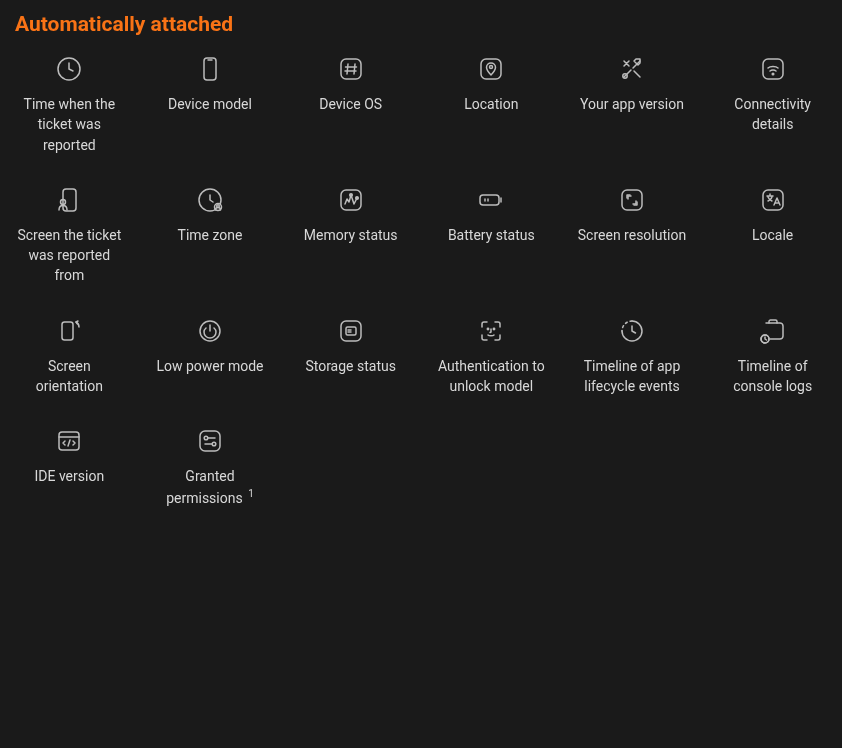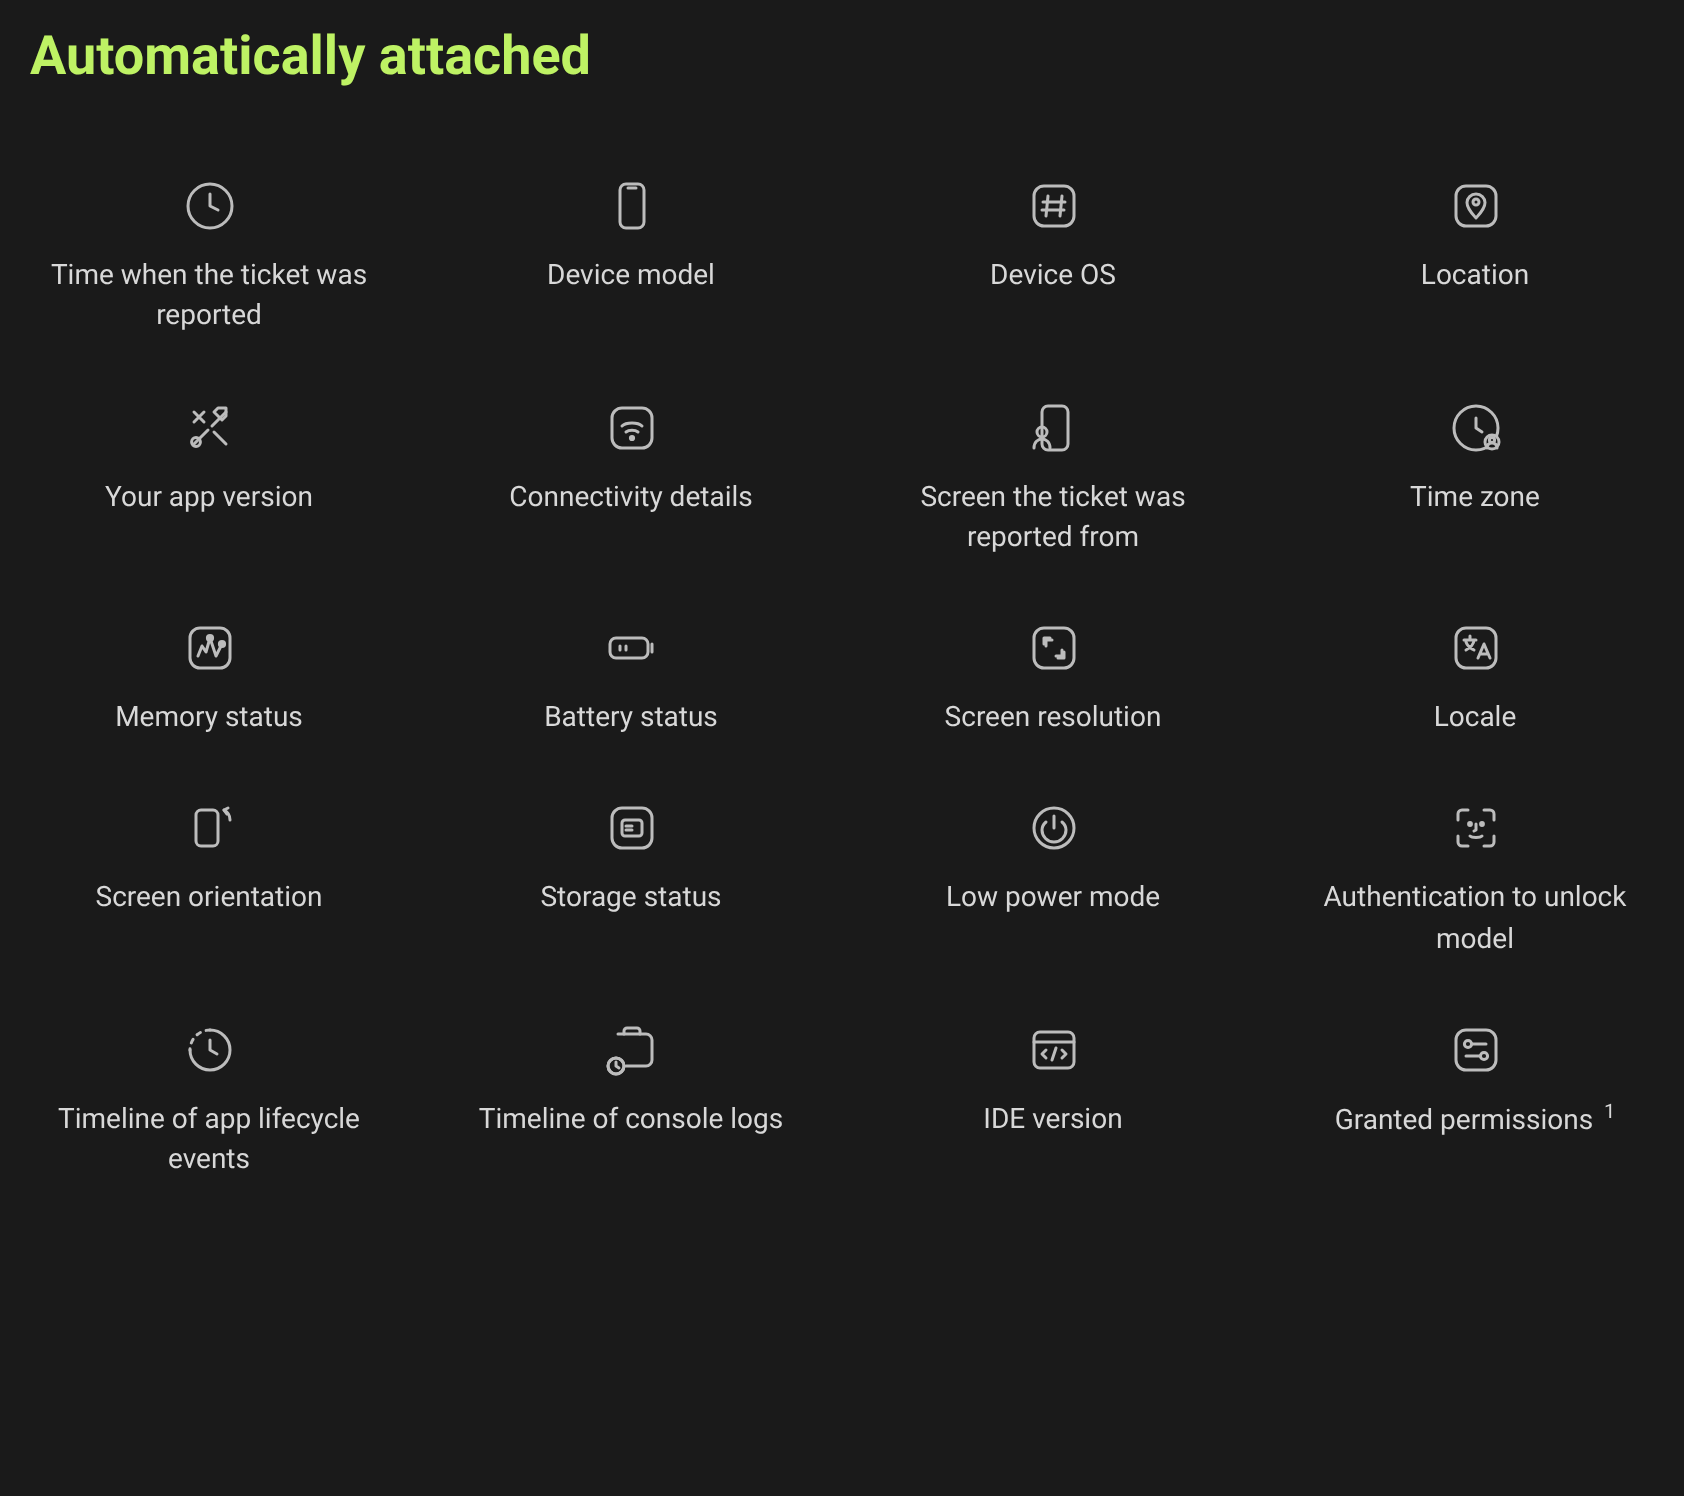--- a/index.html
+++ b/index.html
@@ -8,28 +8,28 @@
     color: #d0d0d0;
     font-family: -apple-system, BlinkMacSystemFont, "Segoe UI", Roboto, Helvetica, Arial, sans-serif;
     width: 842px;
     height: 748px;
     overflow: hidden;
   }
   .container {
     padding: 12px 15px 20px 15px;
   }
   .title {
-    color: #bef264;
-    font-size: 27px;
+    color: #f97316;
+    font-size: 21px;
     font-weight: 700;
-    margin-bottom: 46px;
+    margin-bottom: 20px;
   }
   .grid {
     display: grid;
-    grid-template-columns: repeat(4, 1fr);
+    grid-template-columns: repeat(6, 1fr);
     column-gap: 10px;
     row-gap: 44px;
     gap: 32px;
   }
   .item {
     display: flex;
     flex-direction: column;
     align-items: center;
     text-align: center;
   }
@@ -296,32 +296,32 @@
         <div class="icon-wrap">
           <svg viewBox="0 0 26 26">
             <use href="#rotate-icon"></use>
           </svg>
         </div>
         <div class="label">Screen orientation</div>
       </div>
       <div class="item">
         <div class="icon-wrap">
           <svg viewBox="0 0 26 26">
+            <use href="#power-icon"></use>
+          </svg>
+        </div>
+        <div class="label">Low power mode</div>
+      </div>
+      <div class="item">
+        <div class="icon-wrap">
+          <svg viewBox="0 0 26 26">
             <use href="#storage-icon"></use>
           </svg>
         </div>
         <div class="label">Storage status</div>
-      </div>
-      <div class="item">
-        <div class="icon-wrap">
-          <svg viewBox="0 0 26 26">
-            <use href="#power-icon"></use>
-          </svg>
-        </div>
-        <div class="label">Low power mode</div>
       </div>
       <div class="item">
         <div class="icon-wrap">
           <svg viewBox="0 0 26 26">
             <use href="#face-id-icon"></use>
           </svg>
         </div>
         <div class="label">Authentication to unlock model</div>
       </div>
       <div class="item">

